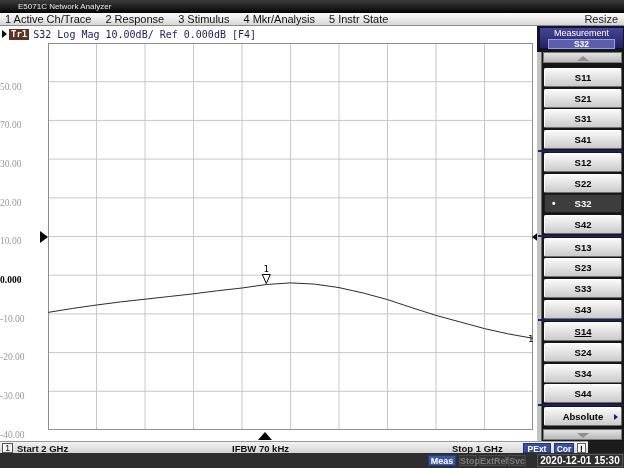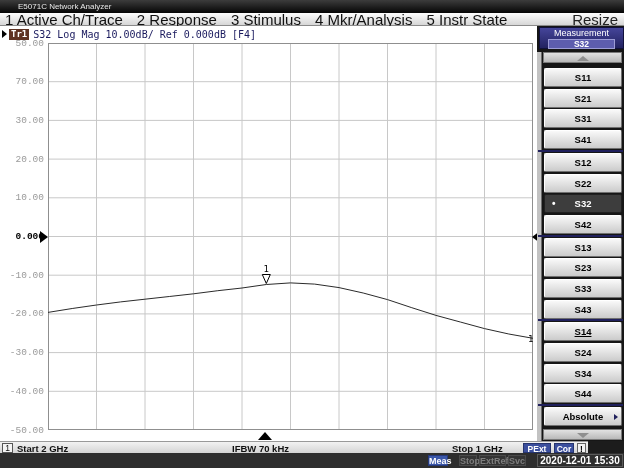--- a/index.html
+++ b/index.html
@@ -8,40 +8,40 @@
   #win { position:relative; width:624px; height:468px; background:#1c1c1c; overflow:hidden; }
 
   
   .titlebar { position:absolute; left:0; top:0; width:624px; height:13px;
     background:linear-gradient(#3c3c3c,#050505); color:#e8e8e8; font-size:8px;
     line-height:13px; padding-left:18px; }
 
   
   .menubar { position:absolute; left:0; top:13px; width:624px; height:13px;
     background:linear-gradient(#fdfdfd,#d6d6d6); border-bottom:1px solid #8a8a8a;
-    display:flex; align-items:center; font-size:15px; color:#111; }
+    display:flex; align-items:center; font-size:11px; color:#111; }
   .menubar .menu-items { display:flex; gap:14px; padding-left:5px; }
   .menubar .menu-item { white-space:nowrap; cursor:default; }
   .menubar .resize { margin-left:auto; padding-right:6px; color:#222; }
 
   
   .client { position:absolute; left:0; top:26px; width:537px; height:415px; background:#fff; }
 
   
   .trace-header { position:absolute; left:2px; top:28px; height:12px; display:flex;
     align-items:center; font-family:"DejaVu Sans Mono", monospace; font-size:10px; }
   .tr-pointer { width:0; height:0; border-left:5px solid #000; border-top:4px solid transparent;
     border-bottom:4px solid transparent; margin-right:2px; }
   .tr-badge { background:#5e3222; color:#fff; font-size:9px; font-weight:bold;
     padding:0 2px; line-height:11px; margin-right:4px; }
   .tr-text { color:#1a1a5e; white-space:pre; }
 
   
-  .ylab { position:absolute; width:44px; text-align:right; font-family:Liberation Mono, monospace;
-    font-size:9.5px; color:#9a9a9a; line-height:10px; }
+  .ylab { position:absolute; width:44px; text-align:left; font-family:Liberation Serif, serif;
+    font-size:9.5px; color:#9a9a9a; line-height:10px;margin-top:43px; }
   .ylab.ref { color:#000; font-weight:bold; }
 
   
   #plot-svg { position:absolute; left:48px; top:43px; }
 
   
   .marker-readout { position:absolute; left:52px; top:46px; background:#fff;
     font-family:"DejaVu Sans Mono", monospace; font-size:12.5px; color:#000;
     line-height:13px; padding:0 3px; white-space:pre; }
 
@@ -68,21 +68,21 @@
   .st-badge.warn { background:#f2f2f2; color:#000; border:1px solid #666; }
   .badge-pext { left:523px; width:28px; }
   .badge-cor  { left:554px; width:20px; }
   .badge-excl { left:577px; width:9px; }
 
   
   .bottom-bar { position:absolute; left:0; top:453px; width:624px; height:15px; background:#2e2e2e; }
   .bb-item { position:absolute; top:2px; height:11px; line-height:11px; text-align:center;
     font-size:9px; font-weight:bold; color:#7d7d7d; background:#343434; border:1px solid #4a4a4a; }
   .bb-item.active { background:#3b57a9; color:#fff; border-color:#26397a; }
-  .bb-meas { left:428px; width:20px; }
+  .bb-meas { left:428px; width:28px; }
   .bb-stop { left:459px; width:18px; }
   .bb-extref { left:479px; width:27px; }
   .bb-svc { left:508px; width:18px; }
   .bb-date { position:absolute; left:537px; top:1px; width:86px; height:13px; line-height:12px;
     text-align:center; color:#fff; font-size:10px; font-weight:600; border:1px solid #5a5a5a; }
 
   
   .sidebar { position:absolute; left:537px; top:26px; width:87px; height:415px; background:#161616; }
   .sb-strip { position:absolute; left:0; top:26px; width:5px; height:389px; background:#c2c2c2;
     border-right:1px solid #6a6a6a; }

